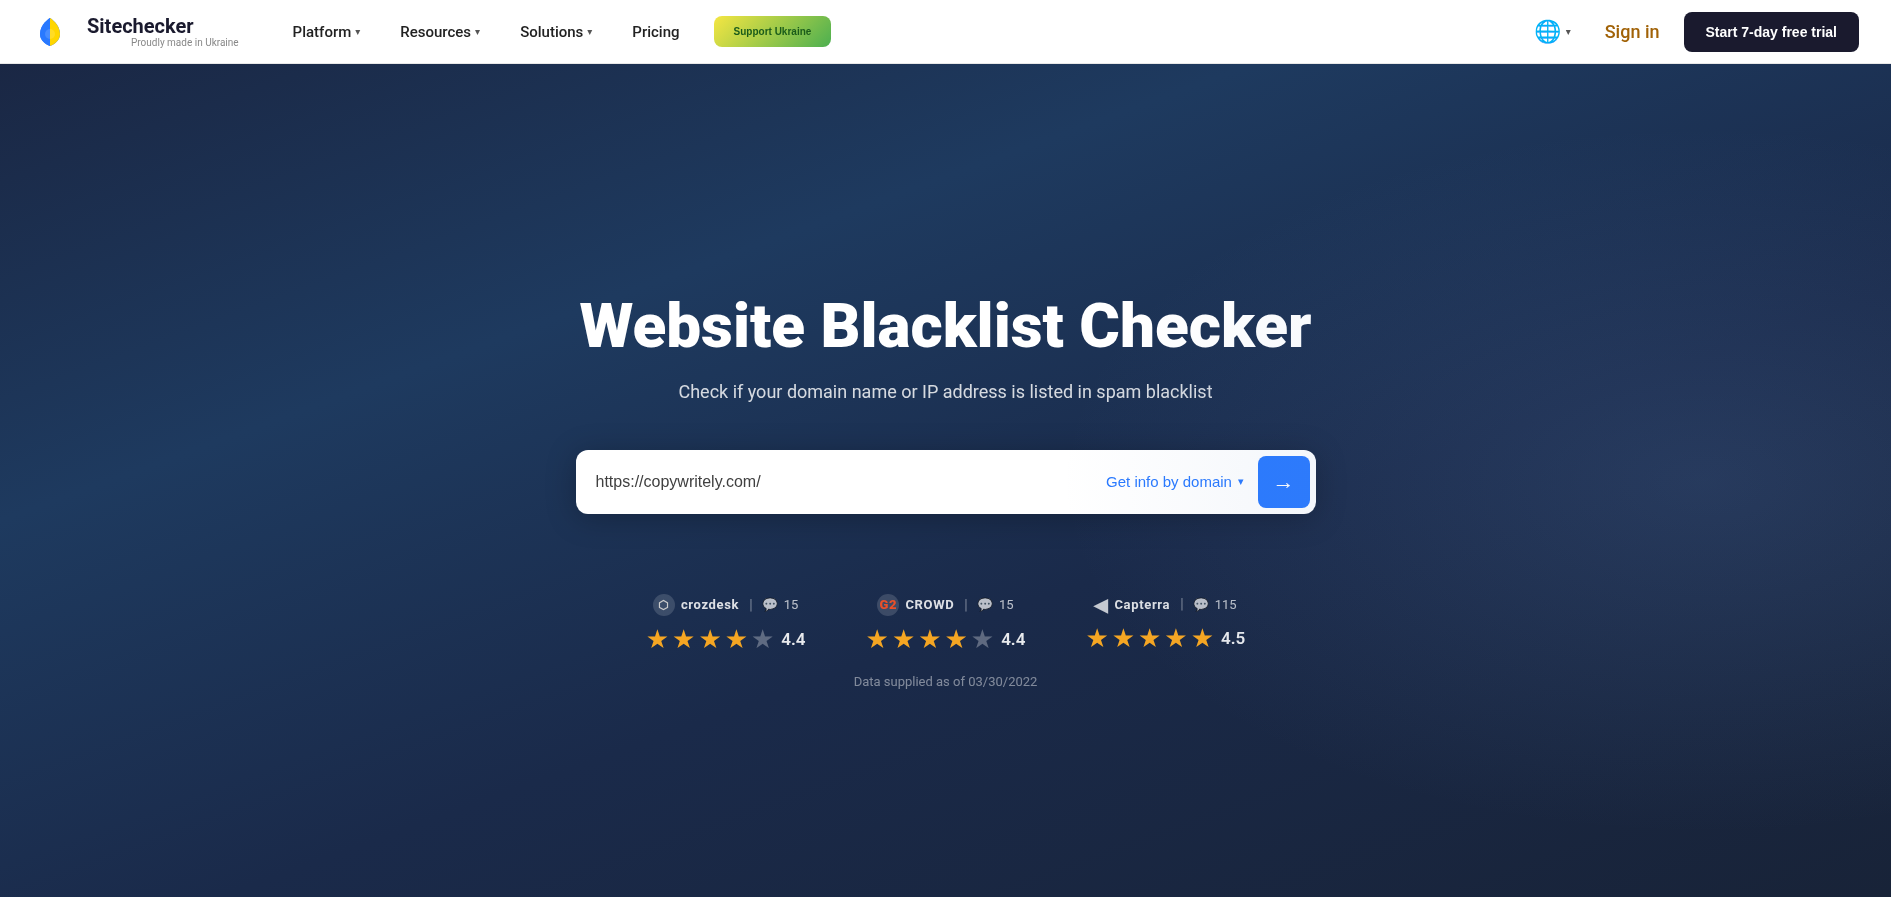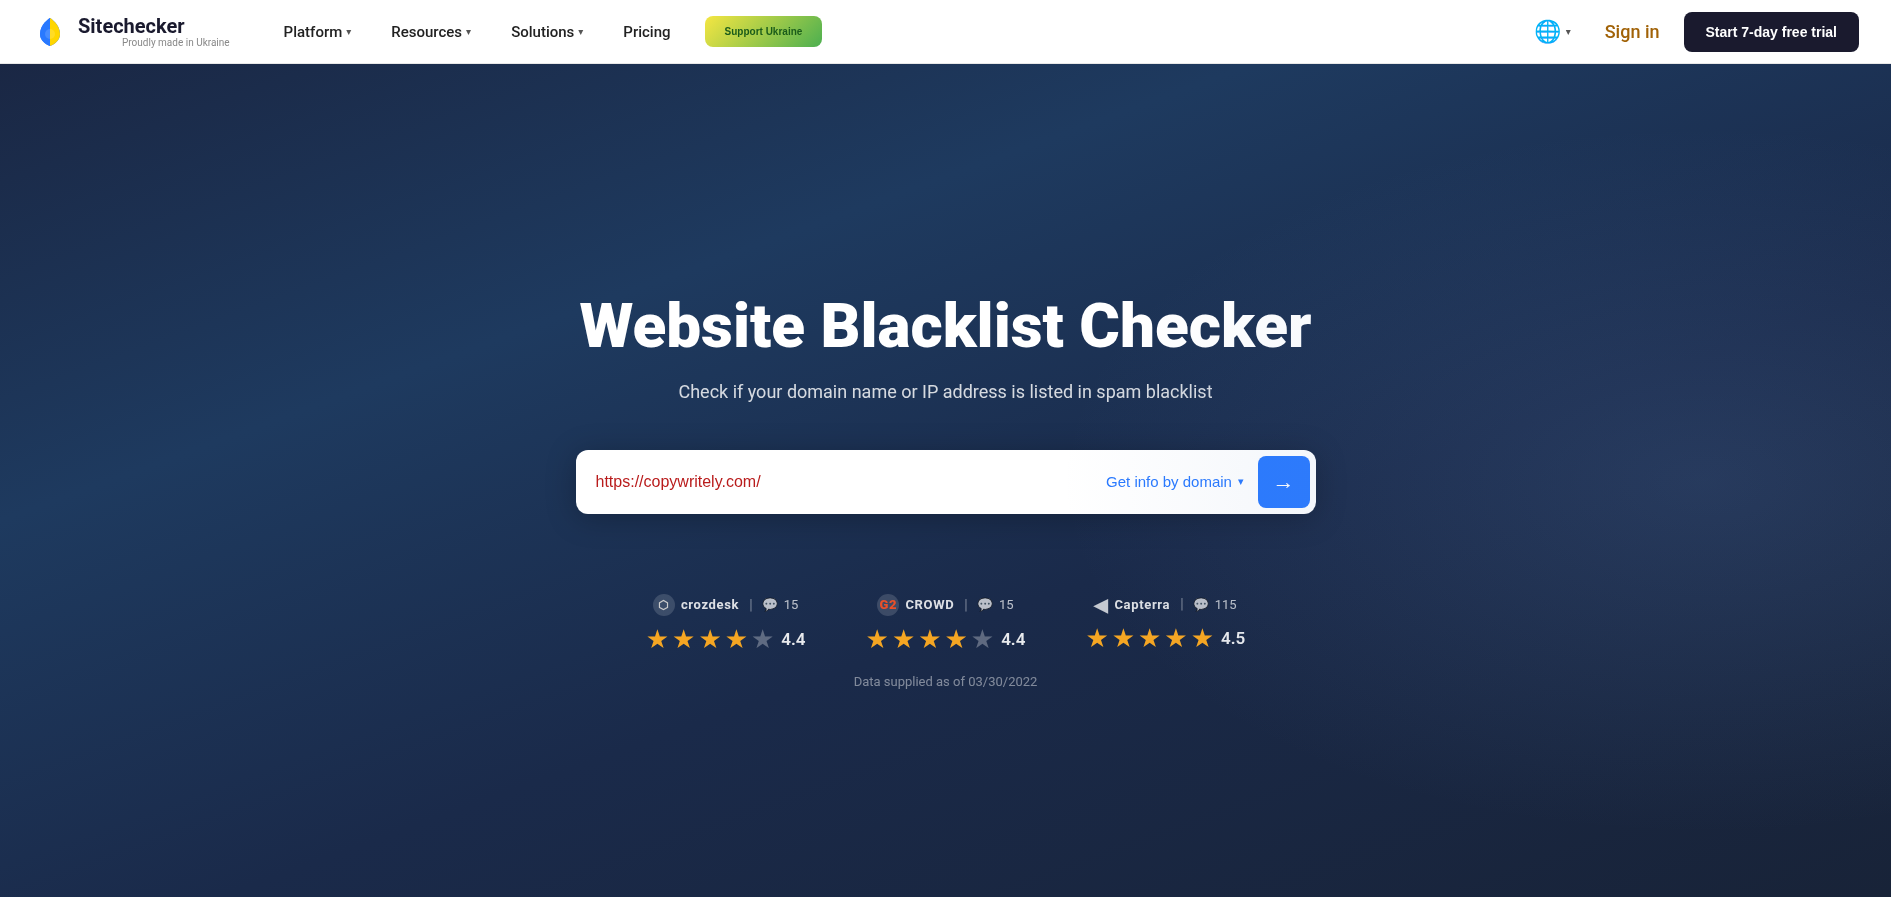--- a/index.html
+++ b/index.html
@@ -12,21 +12,21 @@
       padding: 0 32px;
       height: 64px;
       background: #ffffff;
       border-bottom: 1px solid #e8e8e8;
       position: relative;
       z-index: 10;
     }
     .logo-area {
       display: flex;
       align-items: center;
-      gap: 10px;
+      gap: 19px;
       margin-right: 40px;
       text-decoration: none;
     }
     .logo-icon {
       width: 36px;
       height: 36px;
     }
     .logo-text-wrap {
       display: flex;
       flex-direction: column;
@@ -162,21 +162,21 @@
       width: 740px;
       max-width: 95vw;
       padding: 6px 6px 6px 20px;
       box-shadow: 0 4px 30px rgba(0,0,0,0.25);
     }
     .search-input {
       flex: 1;
       border: none;
       outline: none;
       font-size: 16px;
-      color: #b91c1c;
+      color: #404040;
       background: transparent;
       padding: 10px 0;
     }
     .get-info-btn {
       display: flex;
       align-items: center;
       gap: 6px;
       color: #2979ff;
       font-size: 15px;
       font-weight: 500;

